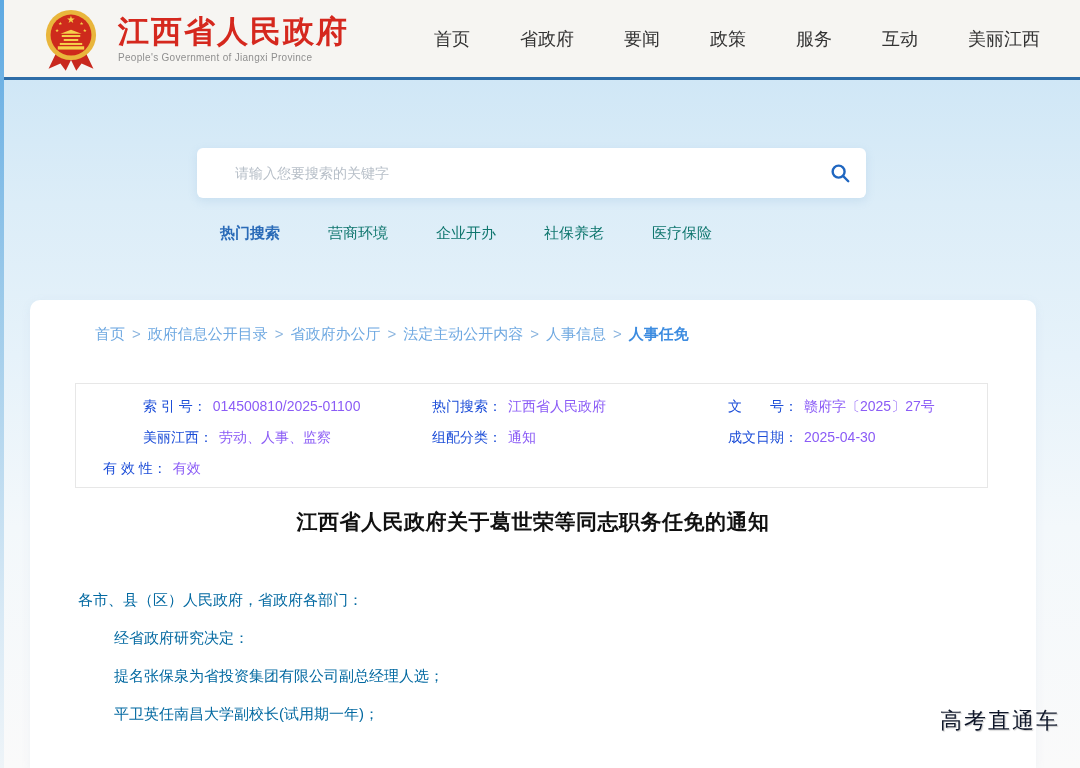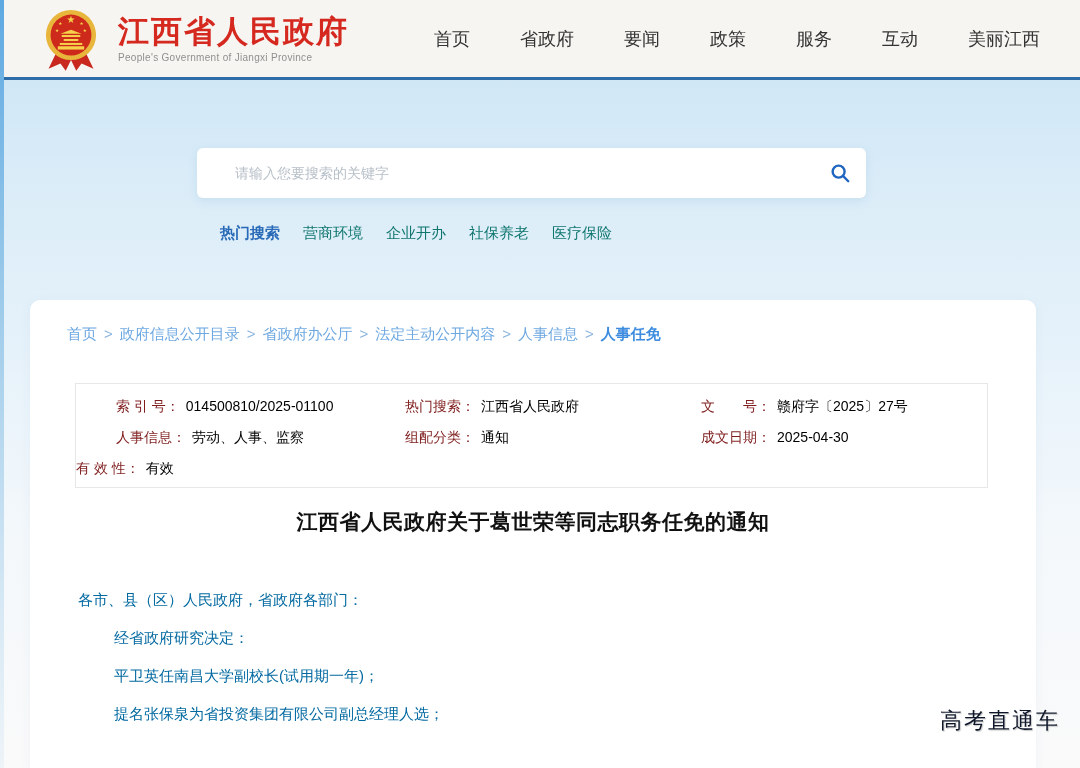--- a/index.html
+++ b/index.html
@@ -30,42 +30,42 @@
   
   .search-box { position:absolute; left:197px; top:148px; width:669px; height:50px;
     background:#ffffff; border-radius:6px; box-shadow:0 3px 10px rgba(110,160,205,0.18);
     display:flex; align-items:center; z-index:5; }
   .search-input { flex:1; height:100%; border:none; outline:none; background:transparent;
     padding-left:38px; font-size:14px; color:#333;
     font-family:"Liberation Sans","DejaVu Sans",sans-serif; }
   .search-input::placeholder { color:#b7bfc8; }
   .search-btn { width:52px; height:100%; display:flex; align-items:center; justify-content:center;
     cursor:pointer; background:transparent; border:none; }
-  .hot-row { position:absolute; left:220px; top:224px; display:flex; gap:23px; z-index:5; }
+  .hot-row { position:absolute; left:220px; top:224px; display:flex; gap:48px; z-index:5; }
   .hot-label { font-size:15px; color:#2a6bb8; font-weight:bold; }
   .hot-tag { font-size:15px; color:#0f766e; cursor:pointer; }
 
   
   .card { position:absolute; left:30px; top:300px; width:1006px; height:468px;
     background:#ffffff; border-radius:10px 10px 0 0; z-index:6;
-    box-shadow:0 2px 10px rgba(140,170,200,0.10); }
+    box-shadow:0 2px 10px rgba(140,170,200,0.10);padding-left:28px; }
 
   .breadcrumb { padding:25px 0 0 37px; font-size:15px; color:#6ea8e1; }
   .breadcrumb .bc-item { color:#6ea8e1; cursor:pointer; }
   .breadcrumb .sep { color:#8ab4de; margin:0 7px; }
   .breadcrumb .current { color:#3d8ce0; font-weight:bold; }
 
   .meta-box { position:absolute; left:45px; top:83px; width:913px; height:105px;
     border:1px solid #e7e7e7; background:#fff; padding-top:7px; }
   .meta-row { display:grid; grid-template-columns:329px 296px 1fr; line-height:31px; font-size:14px; color:#3f3f3f; }
   .meta-row.r3 { grid-template-columns:625px 1fr; }
   .meta-cell { padding-left:40px; white-space:nowrap; overflow:hidden; }
   .meta-cell.c2,.meta-cell.c3 { padding-left:0; }
-  .meta-label { color:#7f1d1d; }
-  .meta-value { color:#000000; margin-left:6px; }
+  .meta-label { color:#1d4ed8;margin-left:27px; }
+  .meta-value { color:#8b5cf6; margin-left:6px; }
 
   .doc-title { position:absolute; left:0; top:208px; width:1006px; text-align:center;
     font-size:21px; font-weight:bold; color:#111; letter-spacing:0.5px; }
 
   .doc-body { position:absolute; left:48px; top:290px; width:910px; }
   .doc-body p { font-size:15px; color:#0369a1; line-height:19px; margin-bottom:19px; }
   .doc-body p.indent { text-indent:2.4em; }
 
   
   .watermark { position:absolute; left:940px; top:706px; font-size:22px; color:#0f172a;
@@ -147,41 +147,41 @@
         </div>
         <div class="meta-cell c2">
           <span class="meta-label">热门搜索：</span><span class="meta-value">江西省人民政府</span>
         </div>
         <div class="meta-cell c3">
           <span class="meta-label">文　　号：</span><span class="meta-value">赣府字〔2025〕27号</span>
         </div>
       </div>
       <div class="meta-row">
         <div class="meta-cell c1">
-          <span class="meta-label">人事信息：</span><span class="meta-value">劳动、人事、监察</span>
+          <span class="meta-label">美丽江西：</span><span class="meta-value">劳动、人事、监察</span>
         </div>
         <div class="meta-cell c2">
           <span class="meta-label">组配分类：</span><span class="meta-value">通知</span>
         </div>
         <div class="meta-cell c3">
           <span class="meta-label">成文日期：</span><span class="meta-value">2025-04-30</span>
         </div>
       </div>
       <div class="meta-row r3">
         <div class="meta-cell c3">
           <span class="meta-label">有 效 性：</span><span class="meta-value">有效</span>
         </div>
       </div>
     </div>
 
     <h1 class="doc-title">江西省人民政府关于葛世荣等同志职务任免的通知</h1>
 
     <div class="doc-body">
       <p>各市、县（区）人民政府，省政府各部门：</p>
       <p class="indent">经省政府研究决定：</p>
+      <p class="indent">提名张保泉为省投资集团有限公司副总经理人选；</p>
       <p class="indent">平卫英任南昌大学副校长(试用期一年)；</p>
-      <p class="indent">提名张保泉为省投资集团有限公司副总经理人选；</p>
     </div>
   </div>
 
   <div class="watermark">高考直通车</div>
 
 </div>
 
 </body></html>

